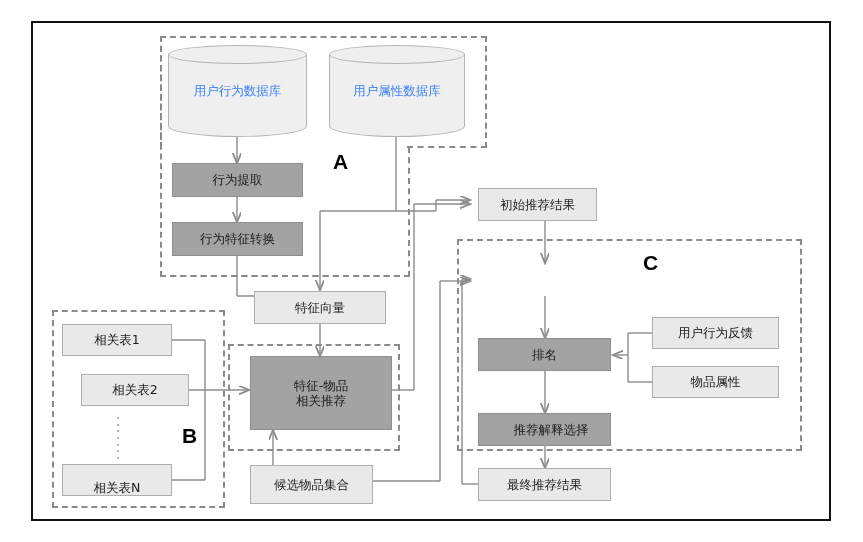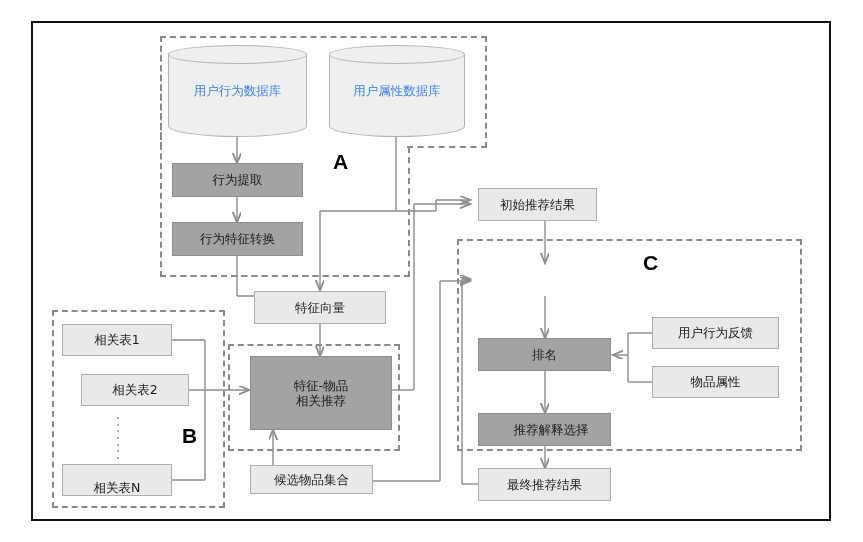--- a/index.html
+++ b/index.html
@@ -145,21 +145,21 @@
 
   <div class="node light" style="left:62px;top:464px;width:110px;height:32px;align-items:flex-end;">
     <span>相关表N</span>
   </div>
 
   <div class="node dark" style="left:250px;top:356px;width:142px;height:74px;flex-direction:column;">
     <span>特征-物品</span>
     <span>相关推荐</span>
   </div>
 
-  <div class="node light" style="left:250px;top:465px;width:123px;height:29px;">
+  <div class="node light" style="left:250px;top:465px;width:123px;height:39px;">
     <span>候选物品集合</span>
   </div>
 
   <div class="node light" style="left:478px;top:188px;width:119px;height:33px;">
     <span>初始推荐结果</span>
   </div>
 
 
   <div class="node dark" style="left:478px;top:338px;width:133px;height:33px;">
     <span>排名</span>

